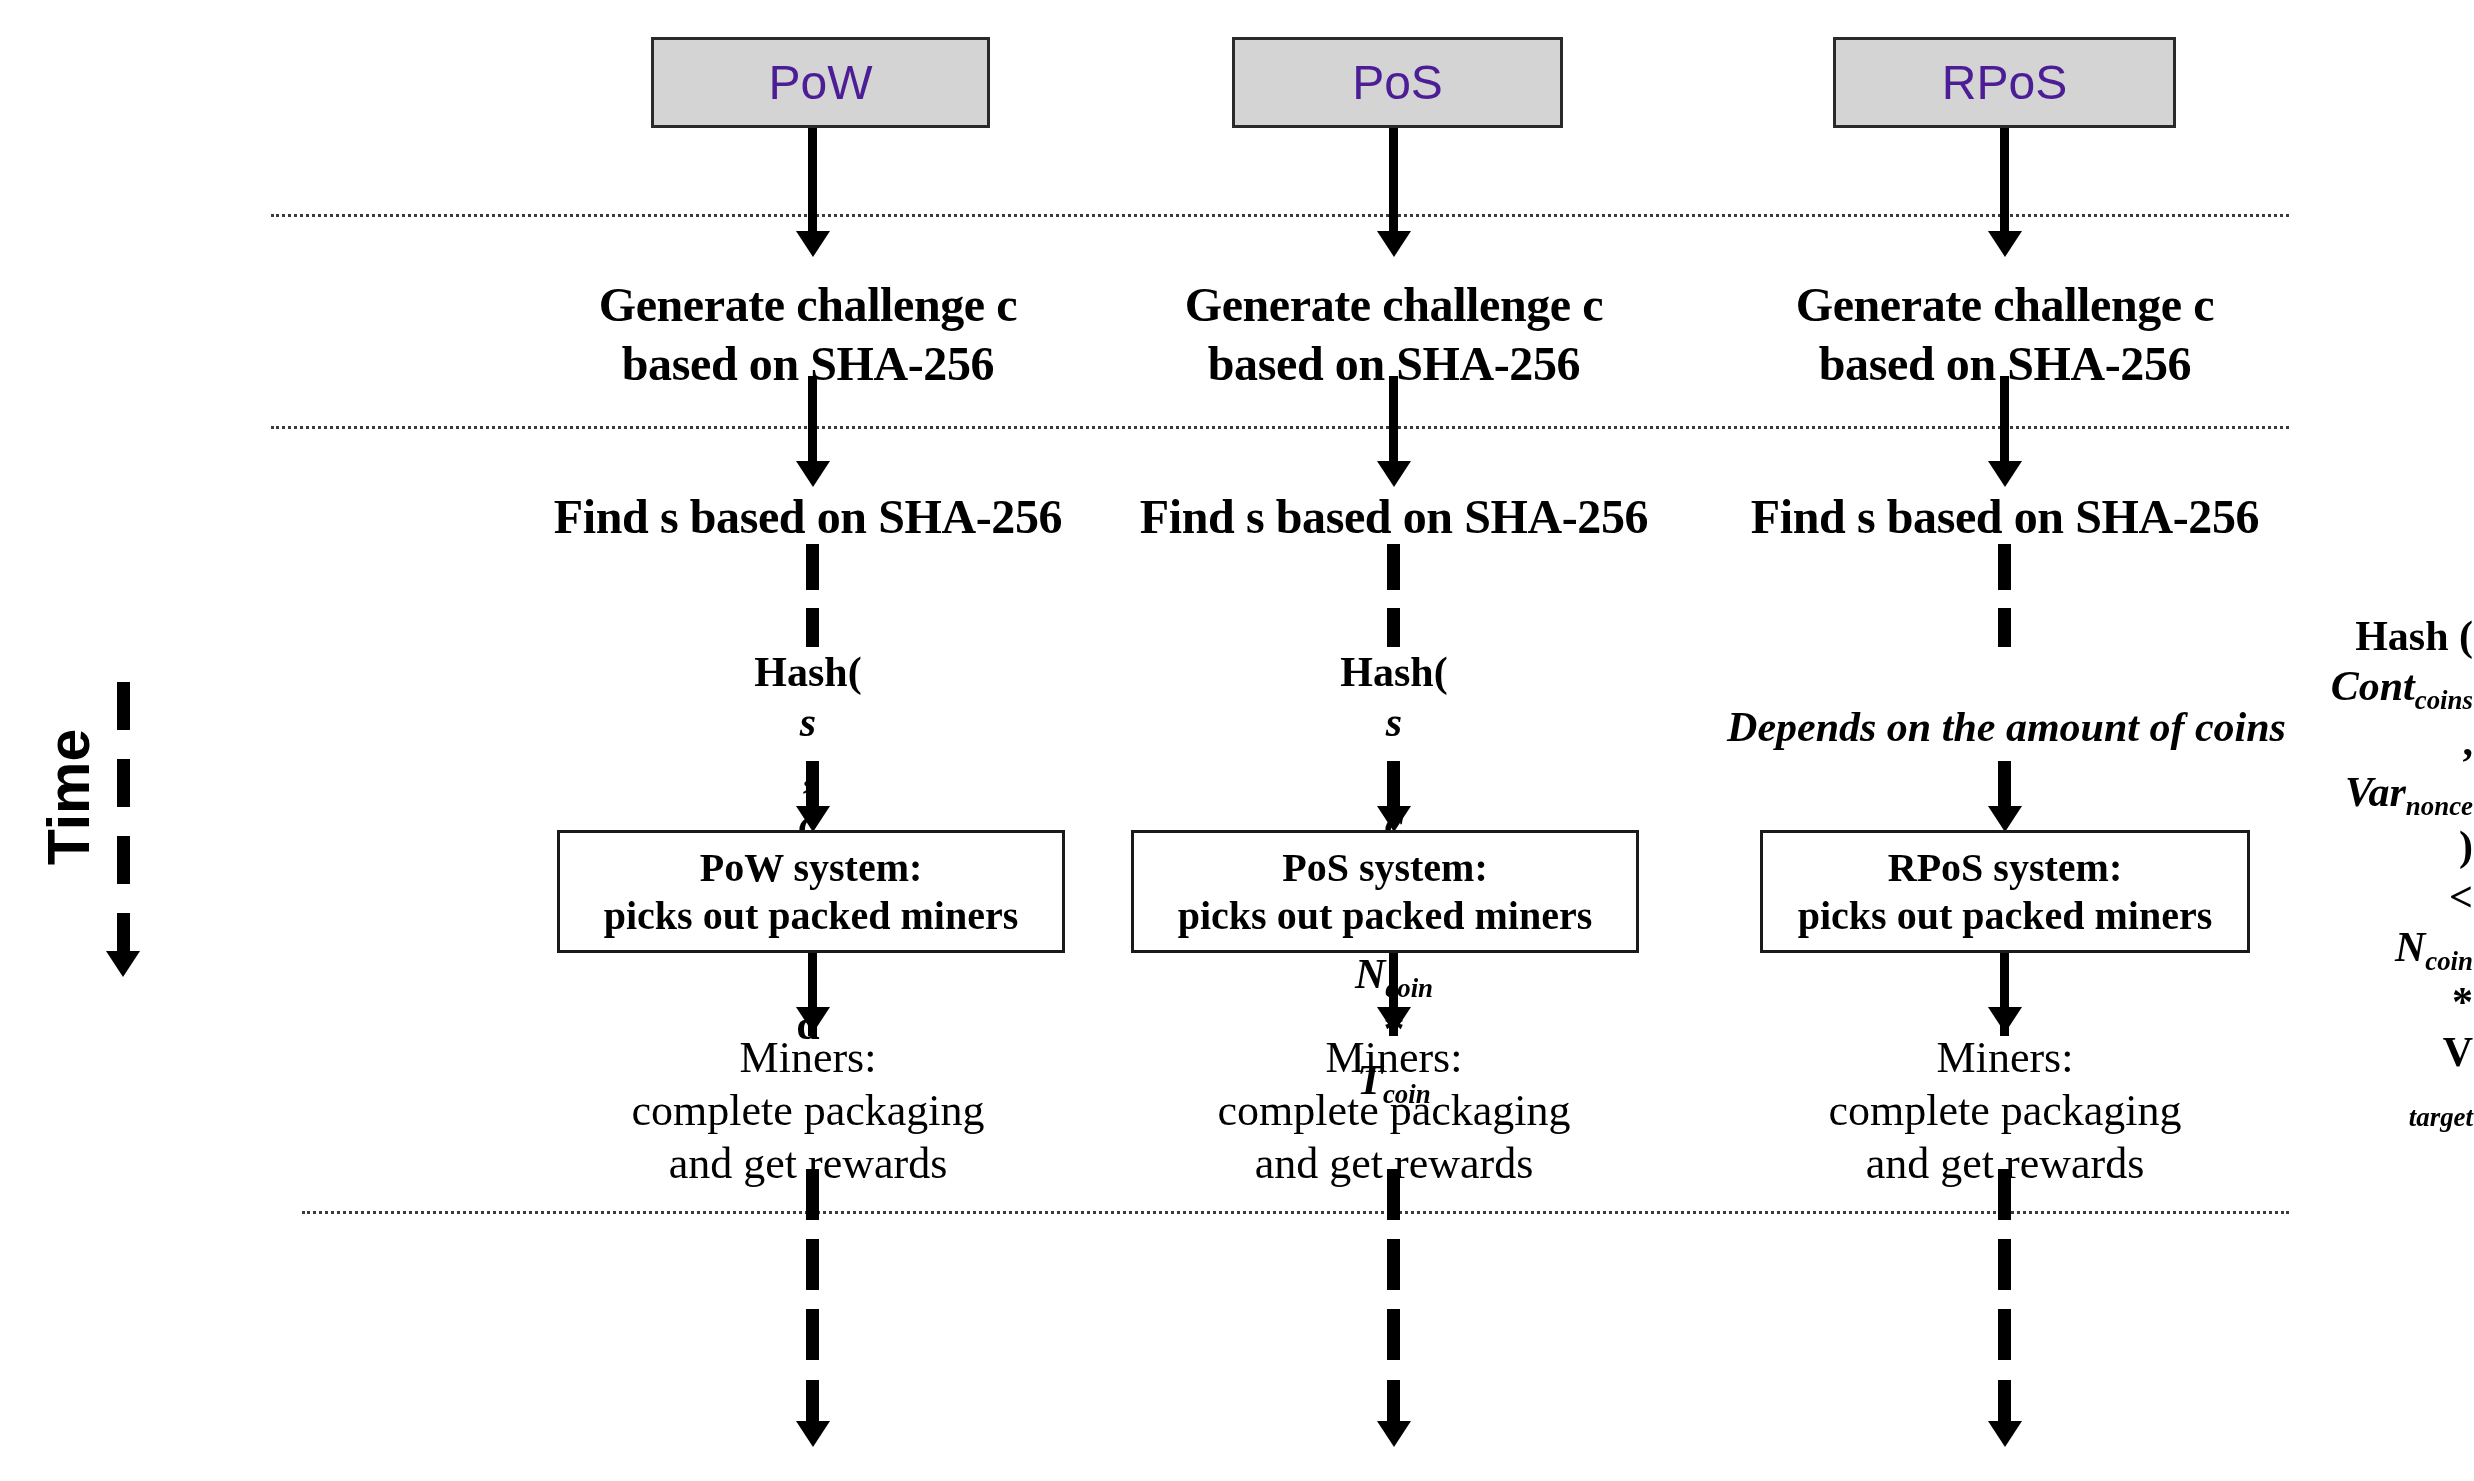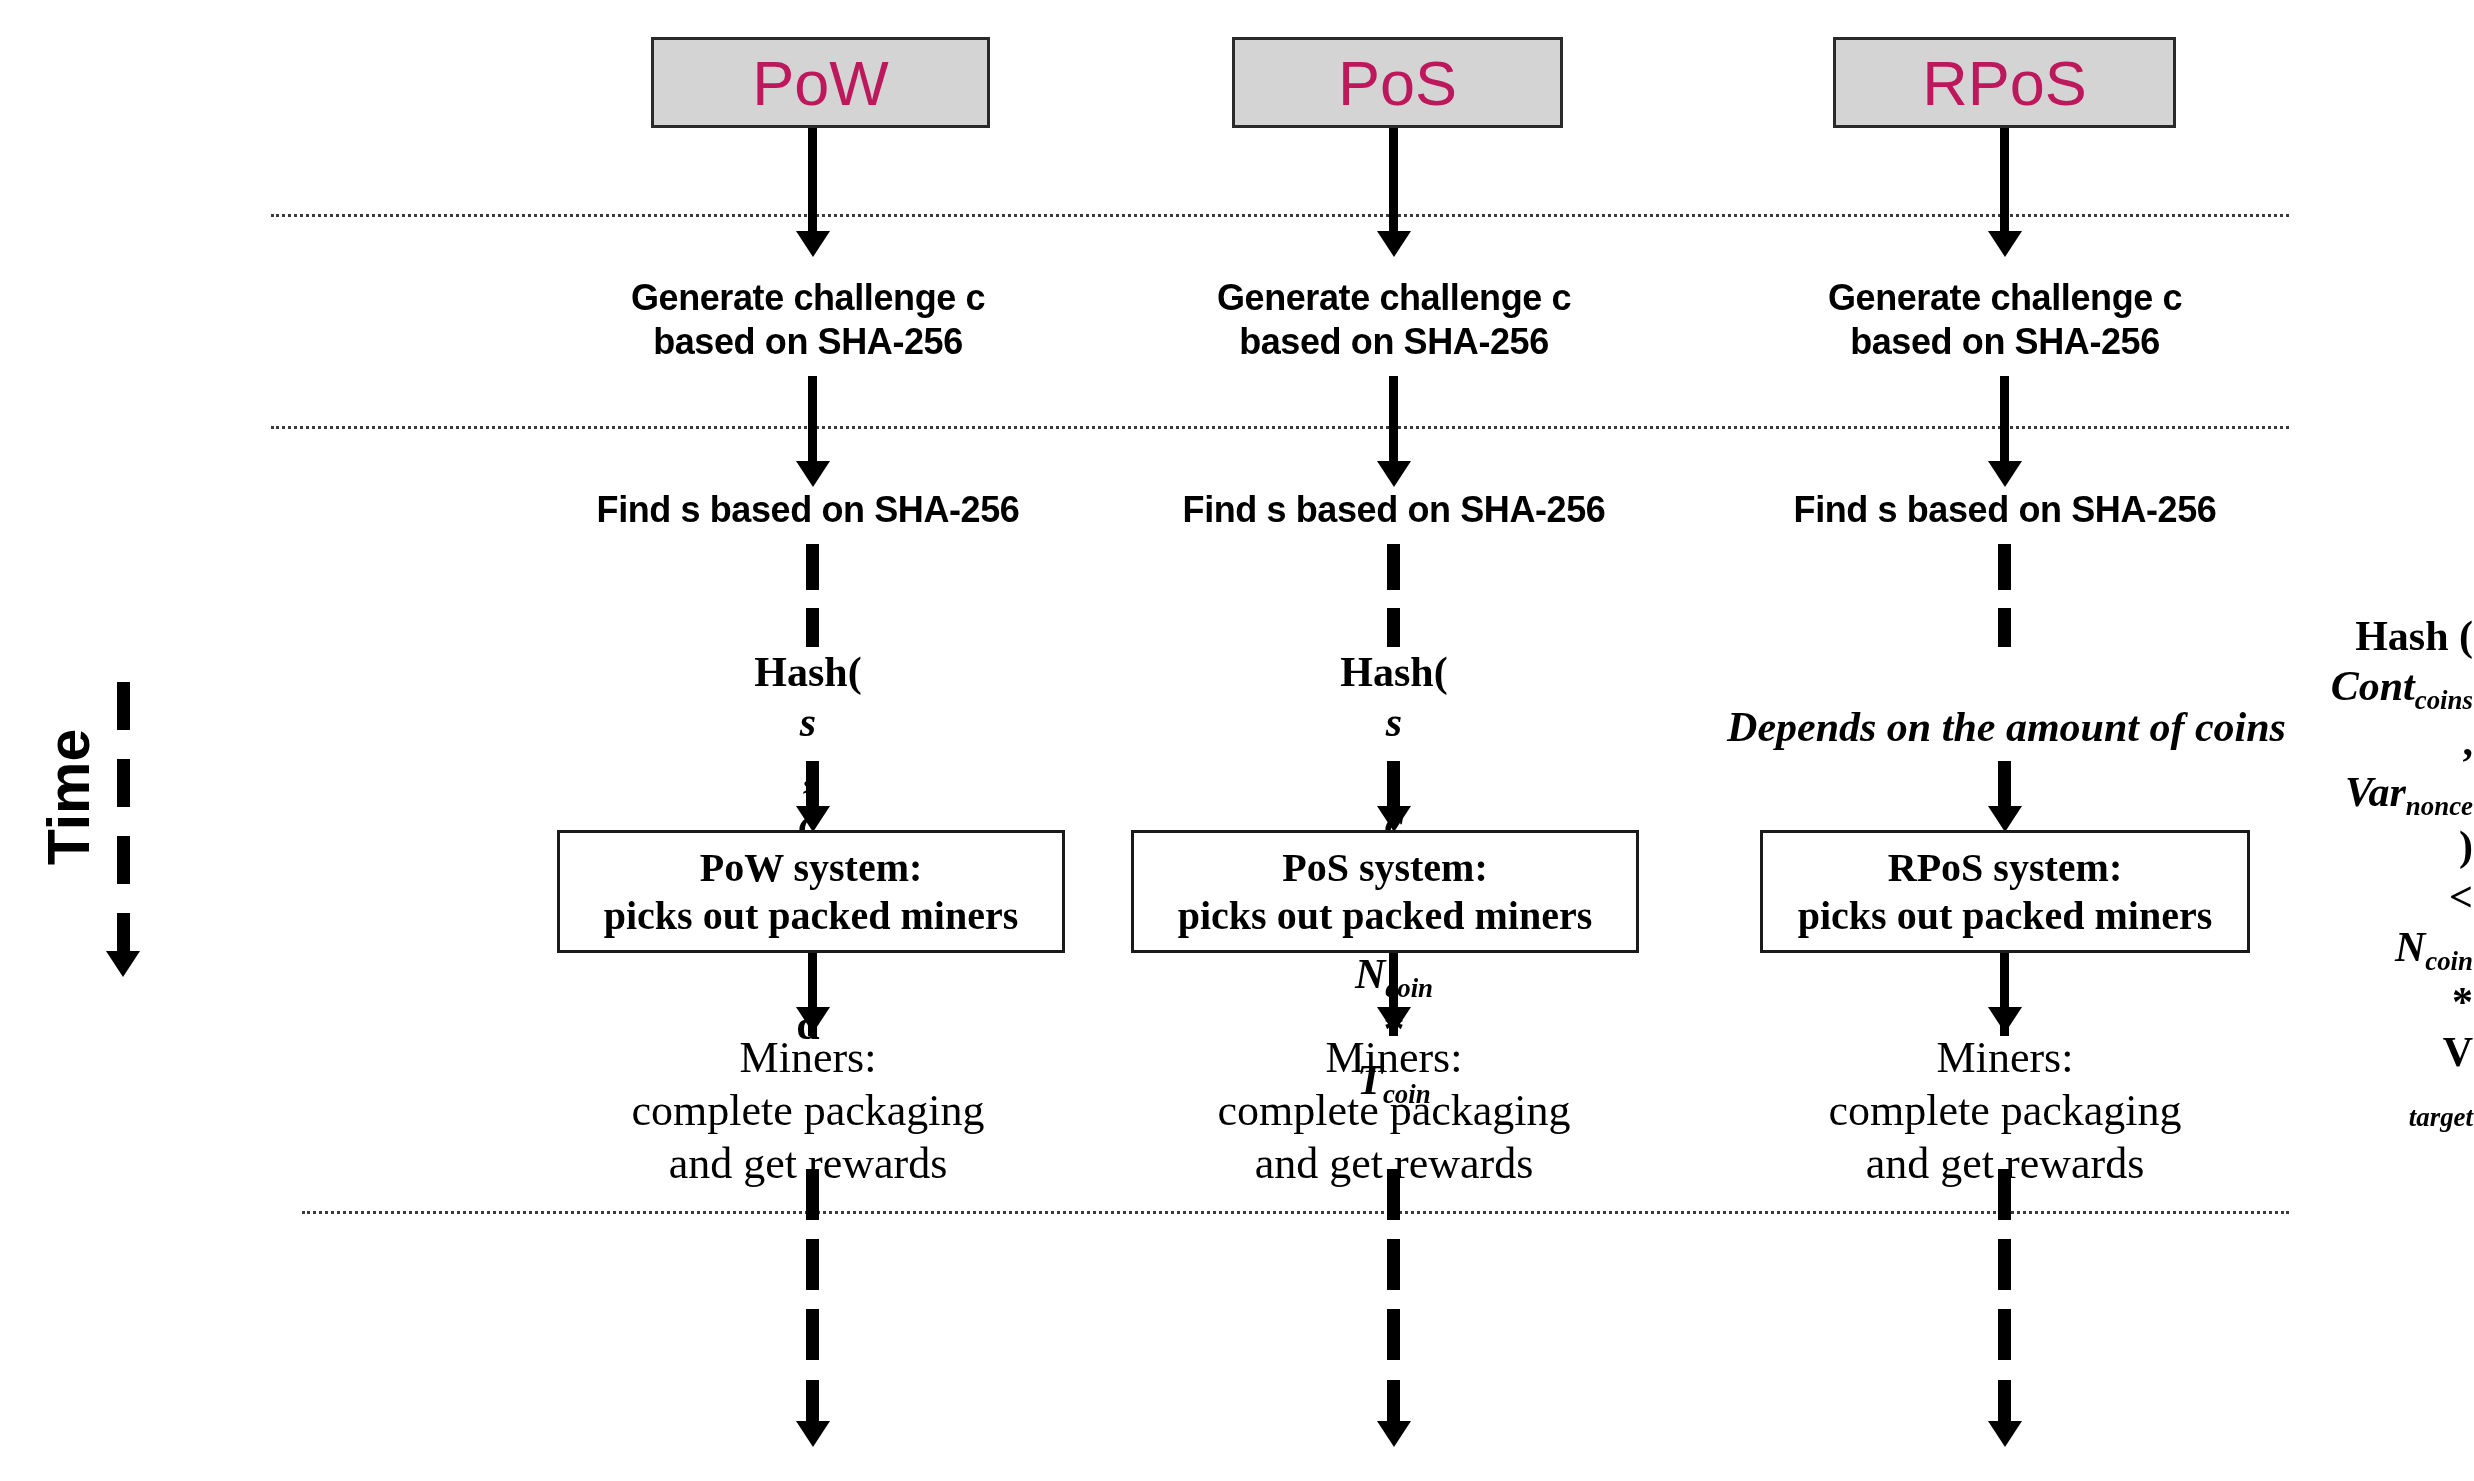--- a/index.html
+++ b/index.html
@@ -13,22 +13,22 @@
 
   
   .hdr-box{
     position:absolute;
     background:#d4d4d4;
     border:3.9px solid #2a2a2a;
     box-sizing:border-box;
     display:flex;align-items:center;justify-content:center;
     font-family:"Liberation Sans", sans-serif;
     font-weight:400;
-    font-size:63px;
-    color:#be185d;
+    font-size:48px;
+    color:#4c1d95;
     letter-spacing:0px;
   }
 
   
   .sys-box{
     position:absolute;
     background:#ffffff;
     border:3.9px solid #1a1a1a;
     box-sizing:border-box;
     display:flex;flex-direction:column;align-items:center;justify-content:center;
@@ -44,23 +44,23 @@
   
   .txt{
     position:absolute;
     text-align:center;
     color:#000;
     white-space:nowrap;
   }
   .txt span{display:block;}
 
   .sans-b{
-    font-family:Liberation Sans, sans-serif;
-    font-weight:bold;
-    font-size:36px;
+    font-family:Liberation Serif, serif;
+    font-weight:bold;
+    font-size:48px;
     line-height:1.22;
     letter-spacing:-0.4px;
   }
   .serif-b{
     font-family:"Liberation Serif", serif;
     font-weight:normal;
     font-size:44px;
     line-height:1.20;
   }
   .serif-bi{

